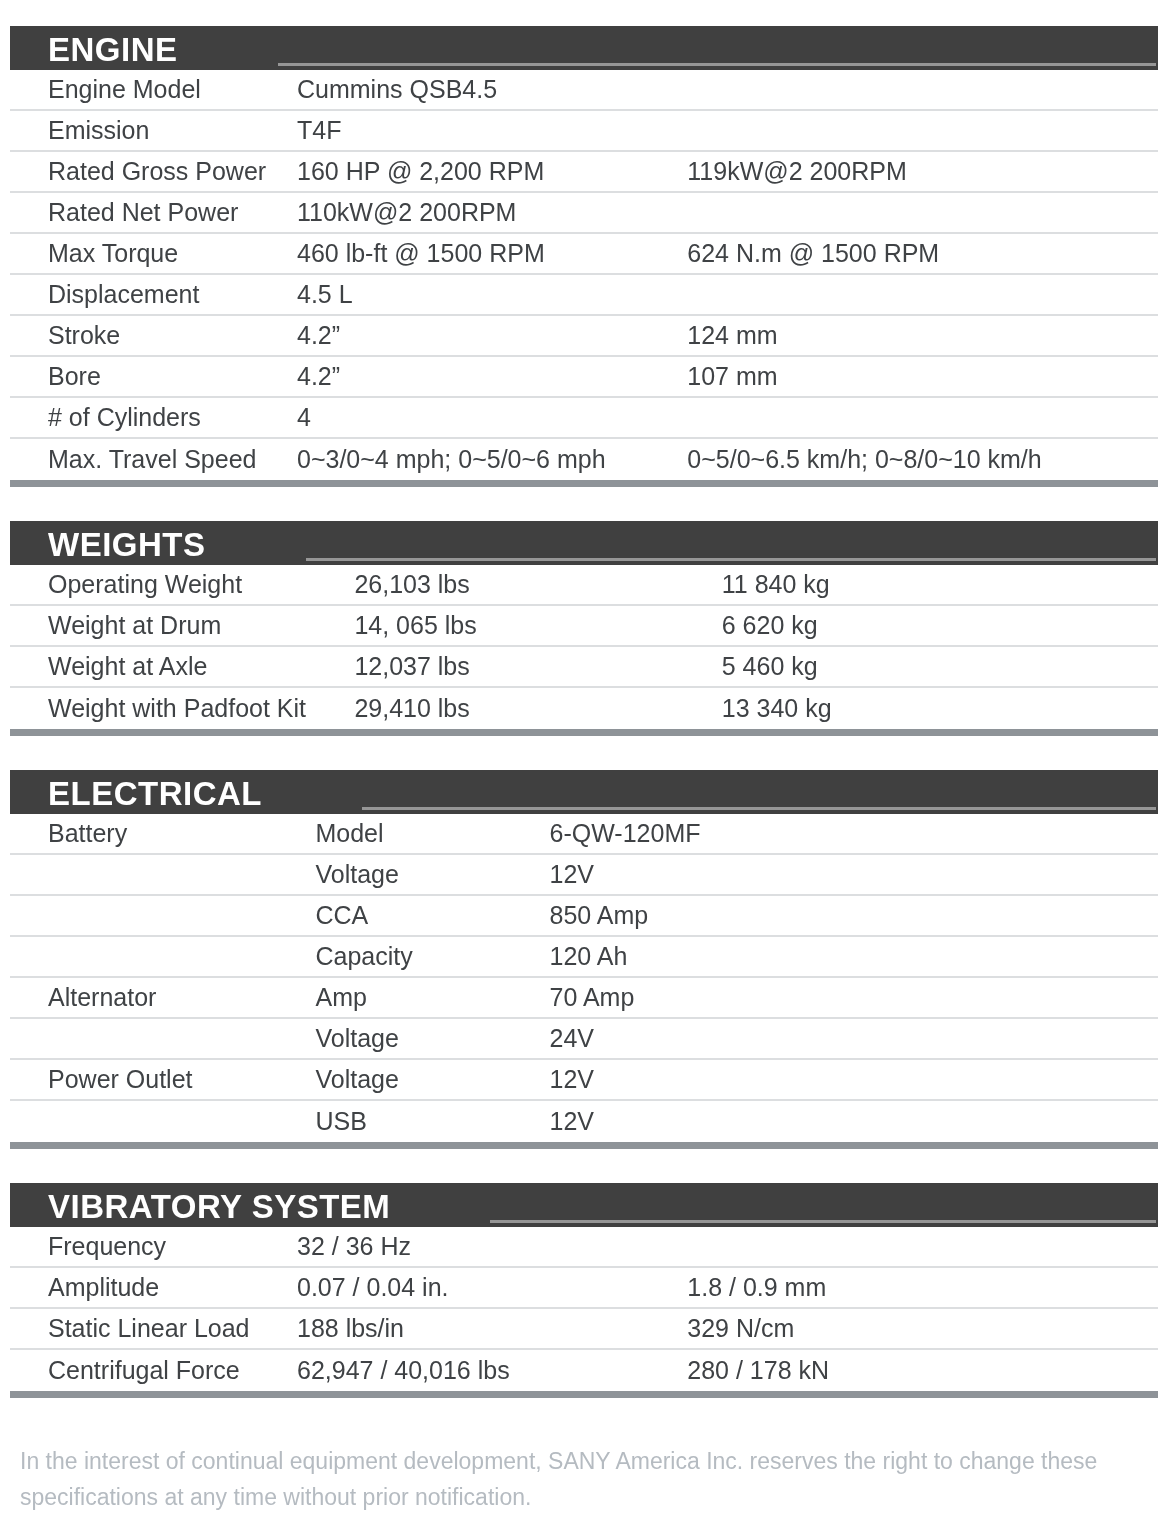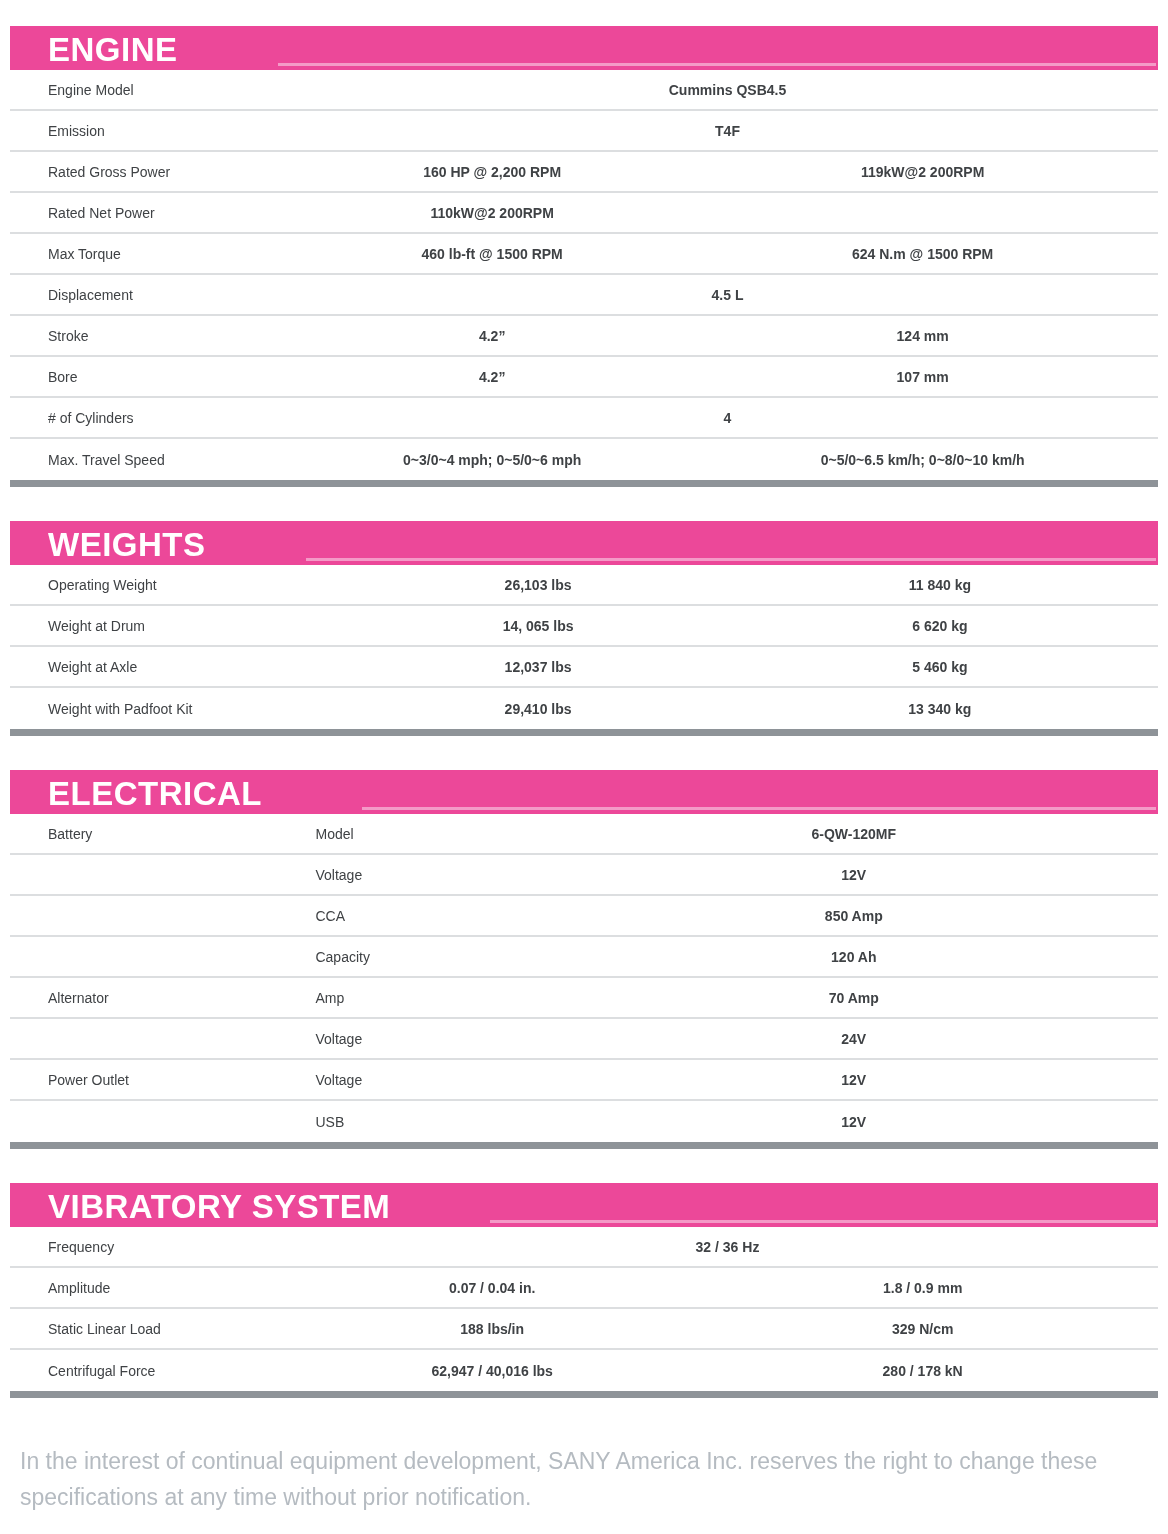--- a/index.html
+++ b/index.html
@@ -7,21 +7,21 @@
   body {
     width: 1168px;
     font-family: "Liberation Sans", sans-serif;
     color: #3f4245;
   }
   .page { padding: 26px 10px 40px 10px; }
 
   .spec-section { margin-bottom: 34px; }
 
   .section-header {
-    background: #ec4899;
+    background: #404040;
     height: 44px;
     display: flex;
     align-items: center;
     padding-left: 38px;
   }
   .section-title {
     color: #ffffff;
     font-size: 33px;
     font-weight: bold;
     letter-spacing: 0.5px;
@@ -35,32 +35,32 @@
     background: rgba(255,255,255,0.45);
     align-self: flex-end;
     margin: 0 2px 4px 100px;
   }
 
   .row {
     display: grid;
     height: 41px;
     align-items: center;
     border-bottom: 2px solid #dcdee0;
-    font-size: 14px;
+    font-size: 25px;
   }
   .row:last-child { border-bottom: none; }
 
   
   .grid-a { grid-template-columns: 25% 34% 41%; }  
   .grid-b { grid-template-columns: 30% 32% 38%; }  
   .grid-c { grid-template-columns: 26% 21% 53%; }  
 
   .cell.label { padding-left: 38px; white-space: nowrap; }
   .cell.sub   { white-space: nowrap; margin-left: 7px; }
-  .cell.value { text-align: center; white-space: nowrap; font-weight: bold; }
+  .cell.value { text-align: left; white-space: nowrap; }
   .cell.span2 { grid-column: 2 / 4; }
 
   .section-bar { height: 7px; background: #8e9398; }
 
   .disclaimer {
     color: #b5bbc1;
     font-size: 23px;
     line-height: 1.55;
     margin-top: 46px;
     padding-left: 10px;

